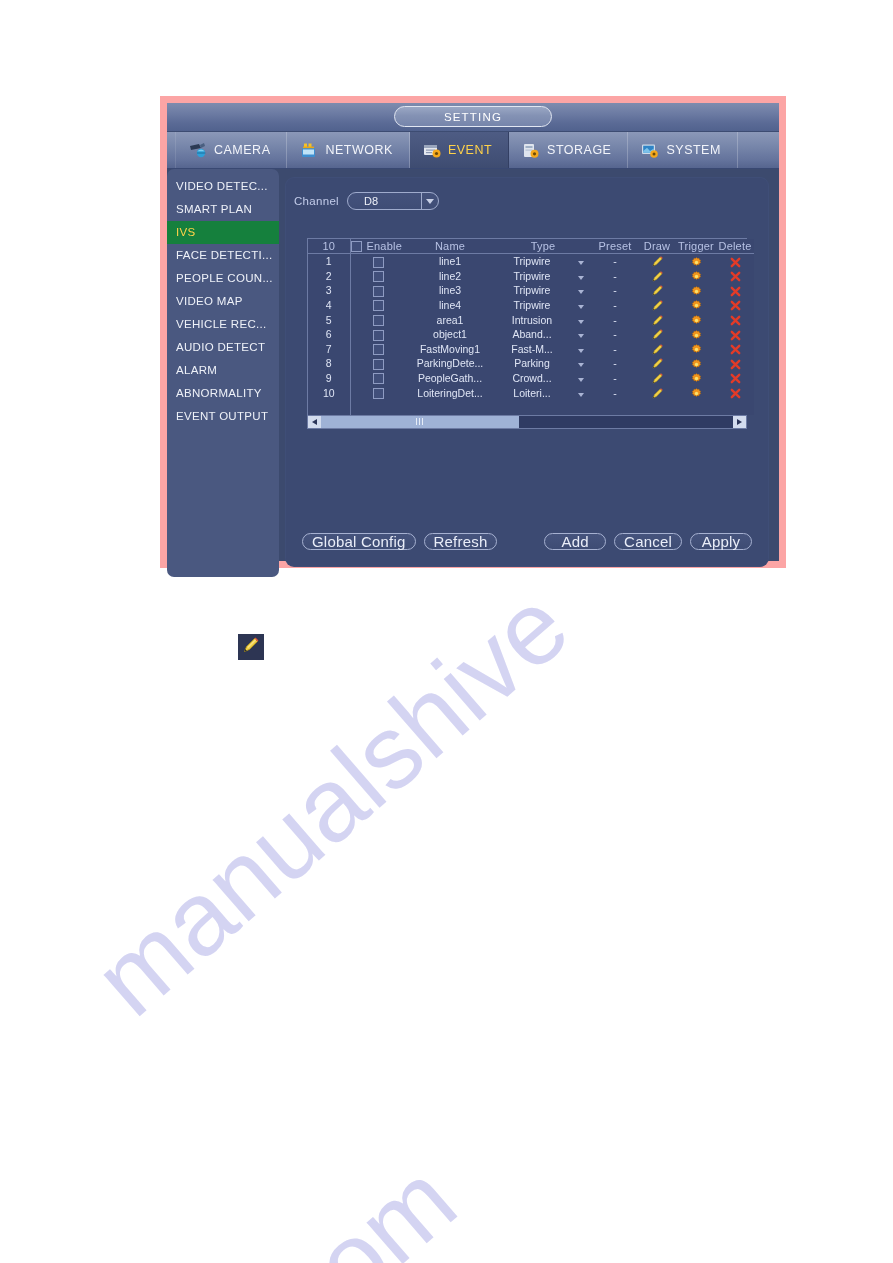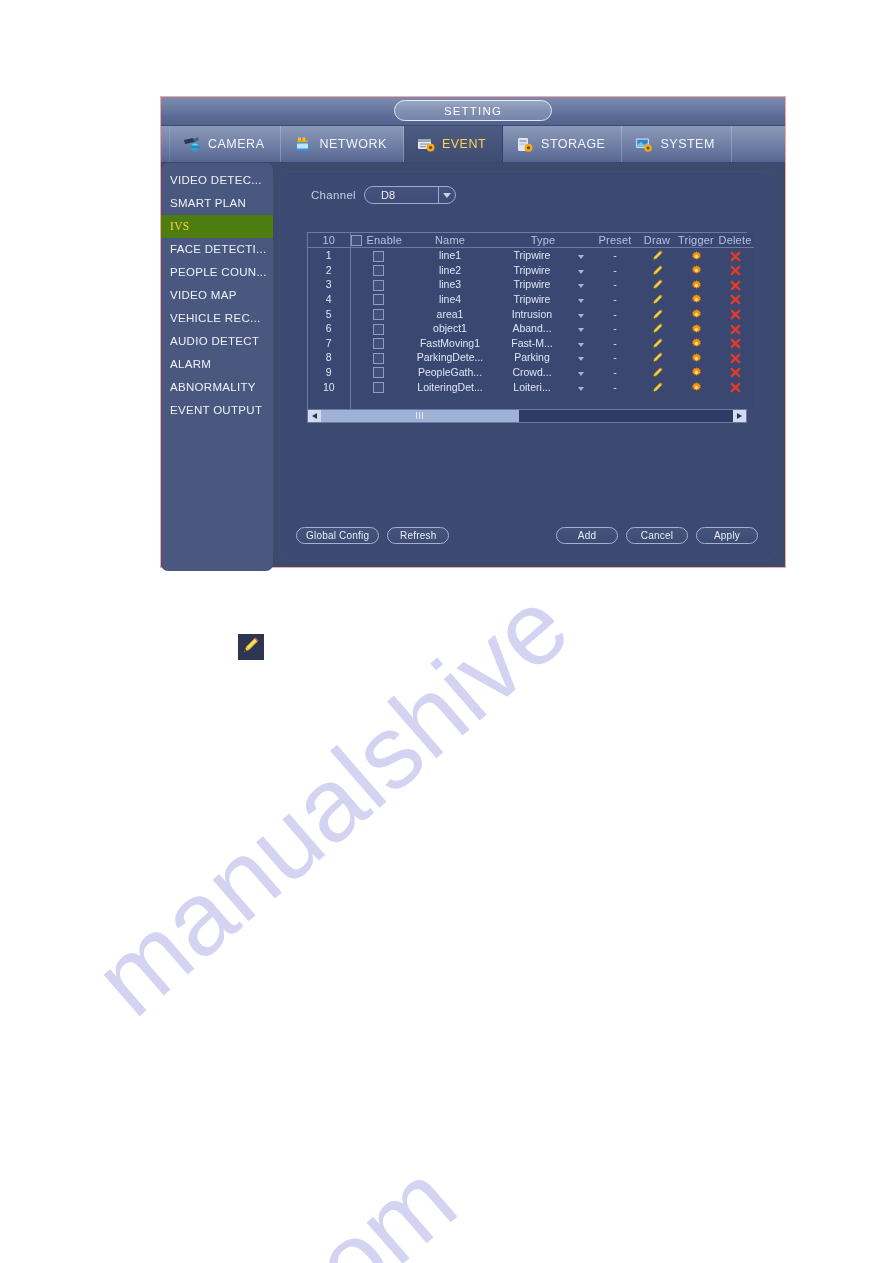--- a/index.html
+++ b/index.html
@@ -33,21 +33,21 @@
   }
   #wm1 { left: 150px; top: 920px; transform: rotate(-41deg); }
   #wm2 { left: 330px; top: 1240px; transform: rotate(-41deg); }
 
   
   #dialog {
     position: absolute;
     left: 160px; top: 96px;
     width: 626px; height: 472px;
     background: #3c4a6e;
-    border: 1px solid #fca5a5;
+    border: 7px solid #fca5a5;
     box-sizing: border-box;
     z-index: 10;
   }
 
   
   .titlebar {
     position: relative;
     height: 28px;
     background: linear-gradient(180deg, #7e8cae 0%, #6c7ba3 38%, #5b6b96 70%, #51628e 100%);
     border-bottom: 1px solid #3d4c72;
@@ -118,38 +118,37 @@
     height: 23px;
     line-height: 23px;
     padding-left: 9px;
     color: #eef1f8;
     font-size: 11.5px;
     letter-spacing: .3px;
     white-space: nowrap;
     overflow: hidden;
   }
   .side-item.active {
-    background: #4d7c0f;
+    background: #15803d;
     color: #ffd24a;
-    font-family: Liberation Serif, serif;
   }
 
   .content {
     flex: 1 1 auto;
     position: relative;
     margin: 8px 10px 10px 6px;
     background: #3c4a72;
     border: 1px solid #5565922b;
     border-radius: 9px;
     box-sizing: border-box;
   }
 
   .row-channel {
     position: absolute;
-    left: 31px; top: 14px;
+    left: 8px; top: 14px;
     display: flex; align-items: center; gap: 8px;
   }
   .lbl {
     color: #c3ccea;
     font-size: 11.5px;
     letter-spacing: .3px;
   }
   .select {
     position: relative;
     width: 92px; height: 18px;
@@ -295,21 +294,21 @@
     padding: 0 16px;
     display: flex; align-items: center;
     box-sizing: border-box;
   }
   .btn {
     height: 17px;
     border-radius: 9px;
     border: 1px solid #a6b1d1;
     background: linear-gradient(180deg, #46547d 0%, #3e4c74 100%);
     color: #e9edf8;
-    font-size: 10px;
+    font-size: 15px;
     letter-spacing: .2px;
     display: flex; align-items: center; justify-content: center;
     padding: 0 9px;
     box-sizing: border-box;
     white-space: nowrap;
   }
   .gap { flex: 1 1 auto; }
   .btn + .btn { margin-left: 8px; }
   .btn-w74 { min-width: 74px; }
   .btn-w62 { min-width: 62px; }

